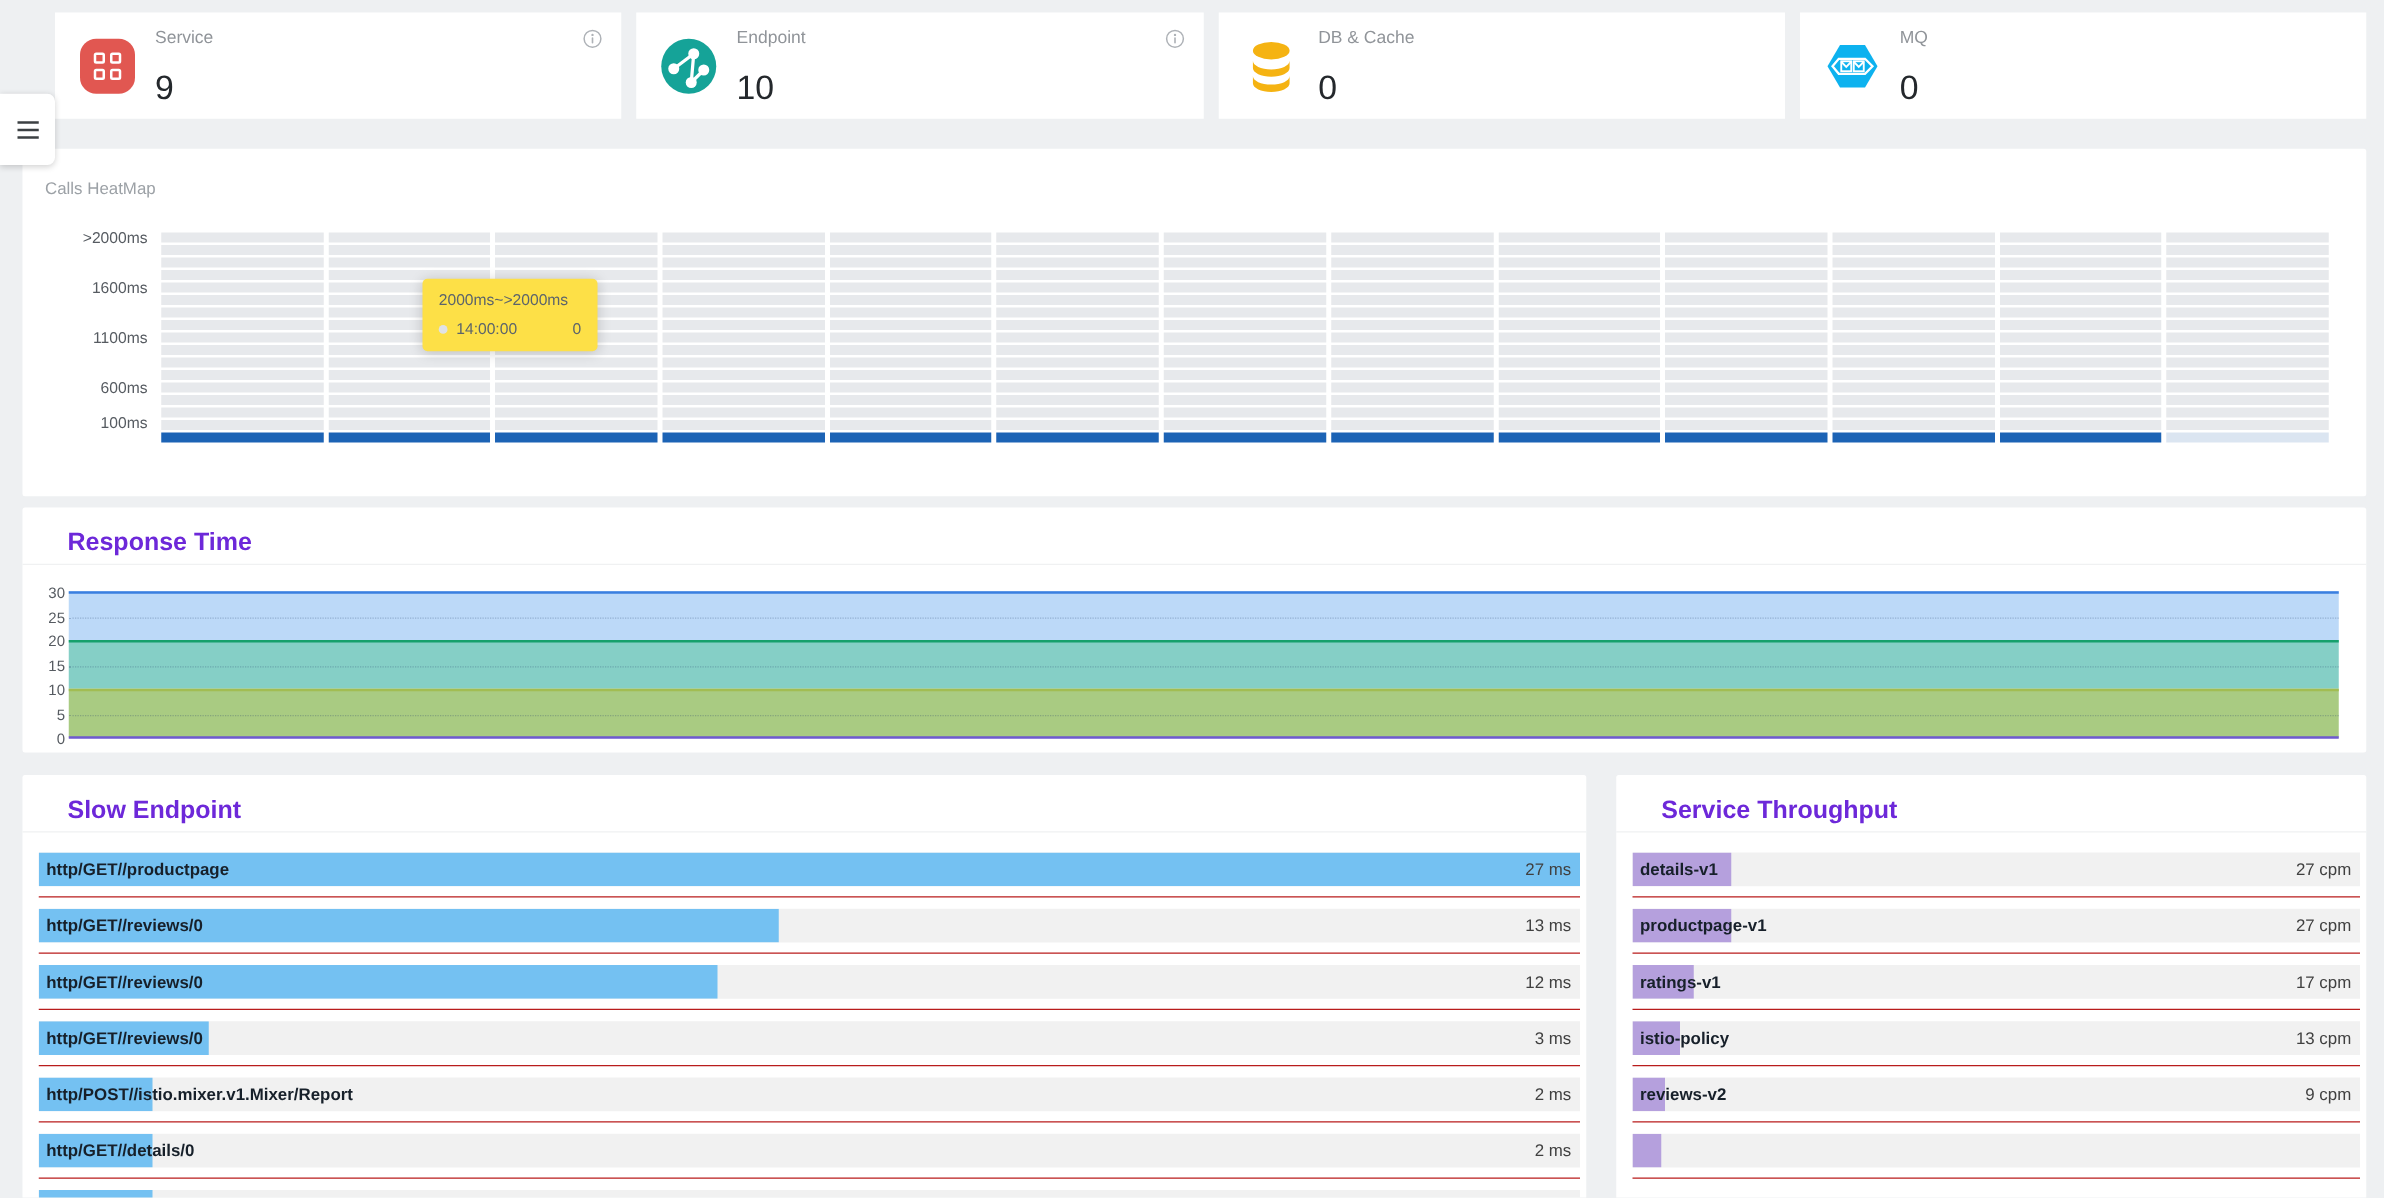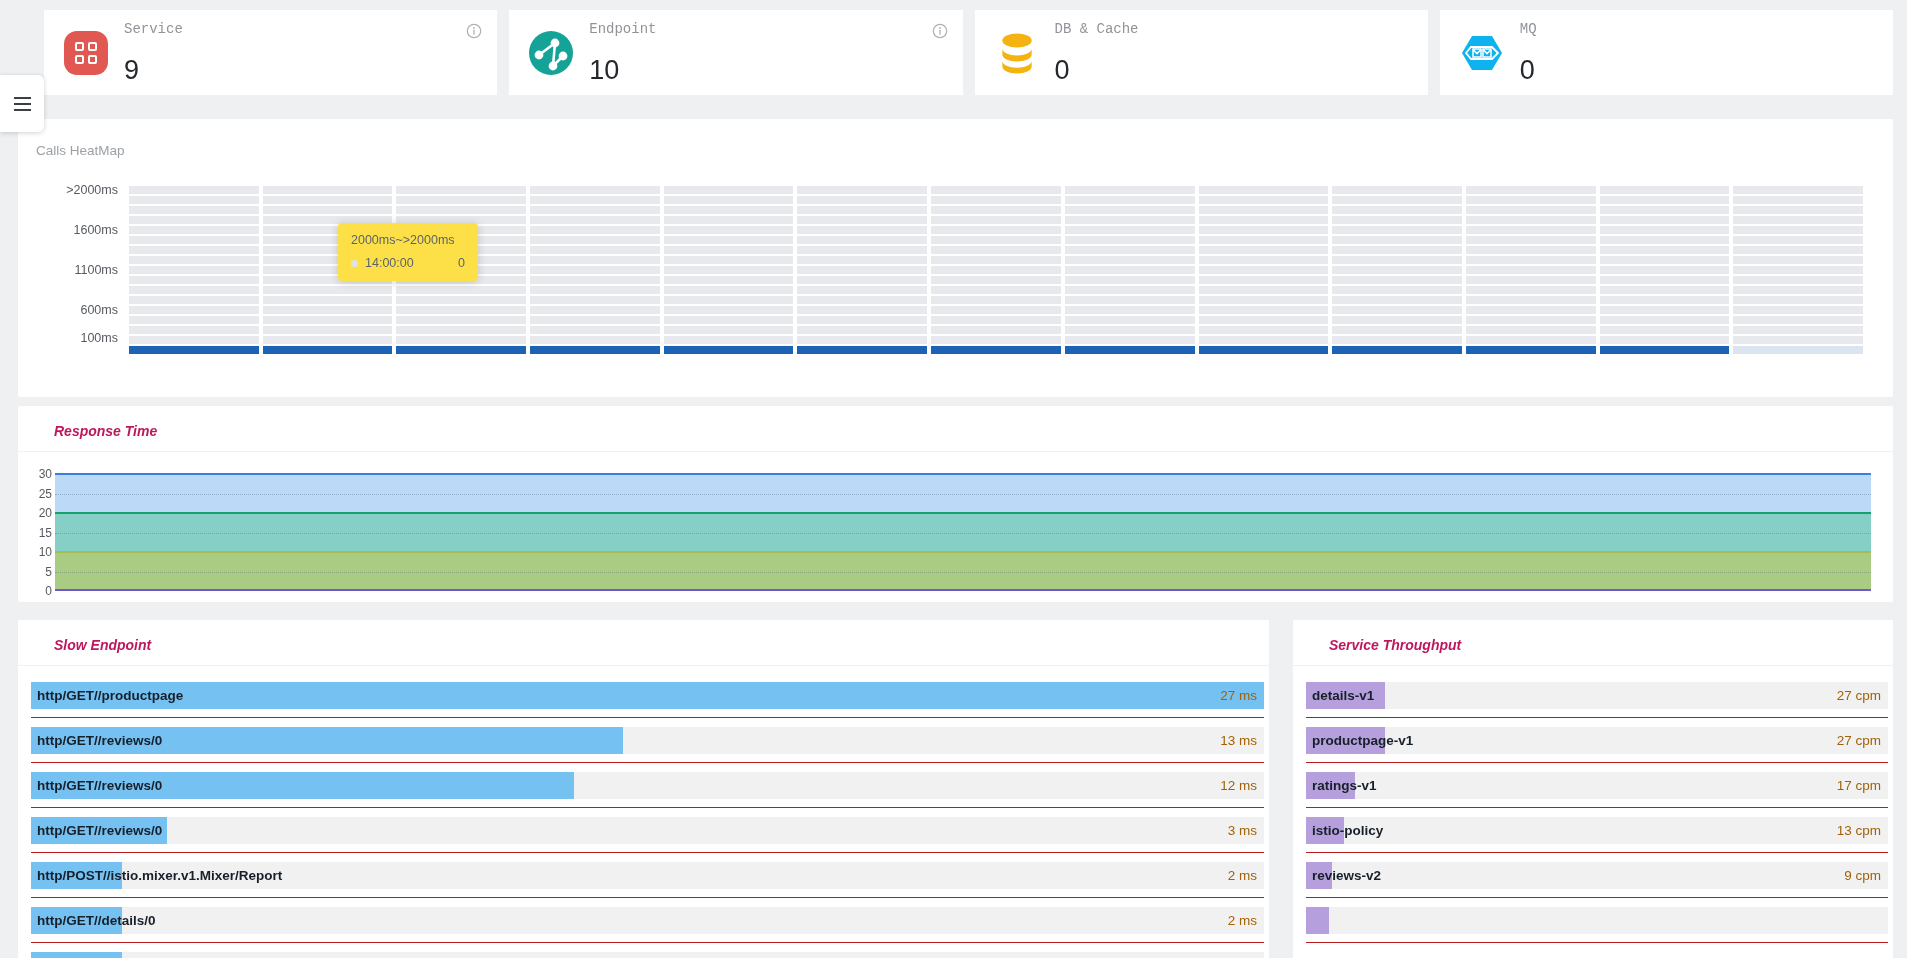--- a/index.html
+++ b/index.html
@@ -8,21 +8,21 @@
 
   .card { position:absolute; background:#fff; border-radius:2px; }
 
   
   .stat-row { position:absolute; left:44px; top:10px; right:14px; display:flex; gap:12px; height:85px; }
   .stat-card { flex:1; background:#fff; position:relative; display:flex; align-items:center; padding:0 20px; cursor:pointer; }
   .stat-icon { width:44px; height:44px; border-radius:13px; margin-right:16px; display:flex; align-items:center; justify-content:center; flex:none; }
   .stat-icon.round { border-radius:50%; }
   .stat-icon.bare { background:transparent !important; }
   .stat-text { display:flex; flex-direction:column; }
-  .stat-label { font-size:14px; color:#909499; margin-bottom:20px;font-family:Liberation Mono, monospace; }
+  .stat-label { font-size:14px; color:#909499; margin-bottom:20px; }
   .stat-value { font-size:27px; color:#24282c; line-height:1; }
   .info-ico { position:absolute; top:13px; right:15px; width:16px; height:16px; cursor:pointer; }
 
   .svc-grid { display:grid; grid-template-columns:9px 9px; grid-template-rows:9px 9px; gap:4px; }
   .svc-grid span { border:2px solid #fff; border-radius:2px; }
 
   
   .menu-btn { position:absolute; left:0; top:75px; width:44px; height:57px; background:#fff; border-radius:0 6px 6px 0;
               box-shadow:0 1px 5px rgba(0,0,0,.18); display:flex; flex-direction:column; justify-content:center; align-items:center; gap:4px; cursor:pointer; z-index:5; }
   .menu-btn i { display:block; width:17px; height:2px; background:#3c4043; }
@@ -41,37 +41,37 @@
 
   .hm-tooltip { position:absolute; left:320px; top:104px; width:140px; background:#fde047; border-radius:4px;
                 box-shadow:0 1px 10px rgba(0,0,0,.18); padding:10px 13px 11px; z-index:6; }
   .hm-tt-title { font-size:12.5px; color:#5c646b; margin-bottom:9px; }
   .hm-tt-row { display:flex; align-items:center; font-size:12.5px; color:#5c646b; }
   .hm-tt-dot { width:7px; height:7px; border-radius:50%; background:#e0e2e5; margin-right:7px; flex:none; }
   .hm-tt-val { margin-left:auto; }
 
   
   #rt-card { left:18px; top:406px; right:14px; height:196px; }
-  .sec-title { position:absolute; left:36px; top:17px; font-size:14px; font-weight:600; color:#be185d;font-style:italic; }
+  .sec-title { position:absolute; left:36px; top:17px; font-size:20px; font-weight:600; color:#6d28d9; }
   .sec-divider { position:absolute; left:0; right:0; top:45px; border-top:1px solid #f0f1f2; }
   .rt-plot { position:absolute; left:37px; top:67px; right:22px; height:117px; }
   .rt-band { position:absolute; left:0; right:0; height:39px; }
   .rt-band::after { content:""; position:absolute; left:0; right:0; top:19px; border-top:1px dotted rgba(40,70,110,.28); }
   .rt-zero { position:absolute; left:0; right:0; bottom:-1px; height:2.5px; }
   .rt-ylab { position:absolute; width:28px; left:6px; text-align:right; font-size:12px; color:#565b61; }
 
   
   #slow-card { left:18px; top:620px; width:1251px; height:350px; }
   #tp-card { left:1293px; top:620px; right:14px; height:350px; }
   .bar-list { position:absolute; left:13px; right:5px; top:62px; }
   .bar-row { padding-bottom:8px; border-bottom:1px solid #b91c1c; margin-bottom:9px; cursor:pointer; }
   .bar-track { position:relative; height:27px; background:#f1f1f1; overflow:hidden; }
   .bar-fill { position:absolute; left:0; top:0; bottom:0; }
   .bar-label { position:absolute; left:6px; top:0; line-height:27px; font-size:13.5px; font-weight:700; color:#17202a; white-space:nowrap; }
-  .bar-value { position:absolute; right:7px; top:0; line-height:27px; font-size:13.5px; color:#a16207; }
+  .bar-value { position:absolute; right:7px; top:0; line-height:27px; font-size:13.5px; color:#404040; }
 </style>
 </head>
 <body>
 
 <div class="stat-row">
 
   <div class="stat-card">
     <div class="stat-icon" style="background-color: rgb(225, 87, 81);">
       <div class="svc-grid">
           <span></span>

